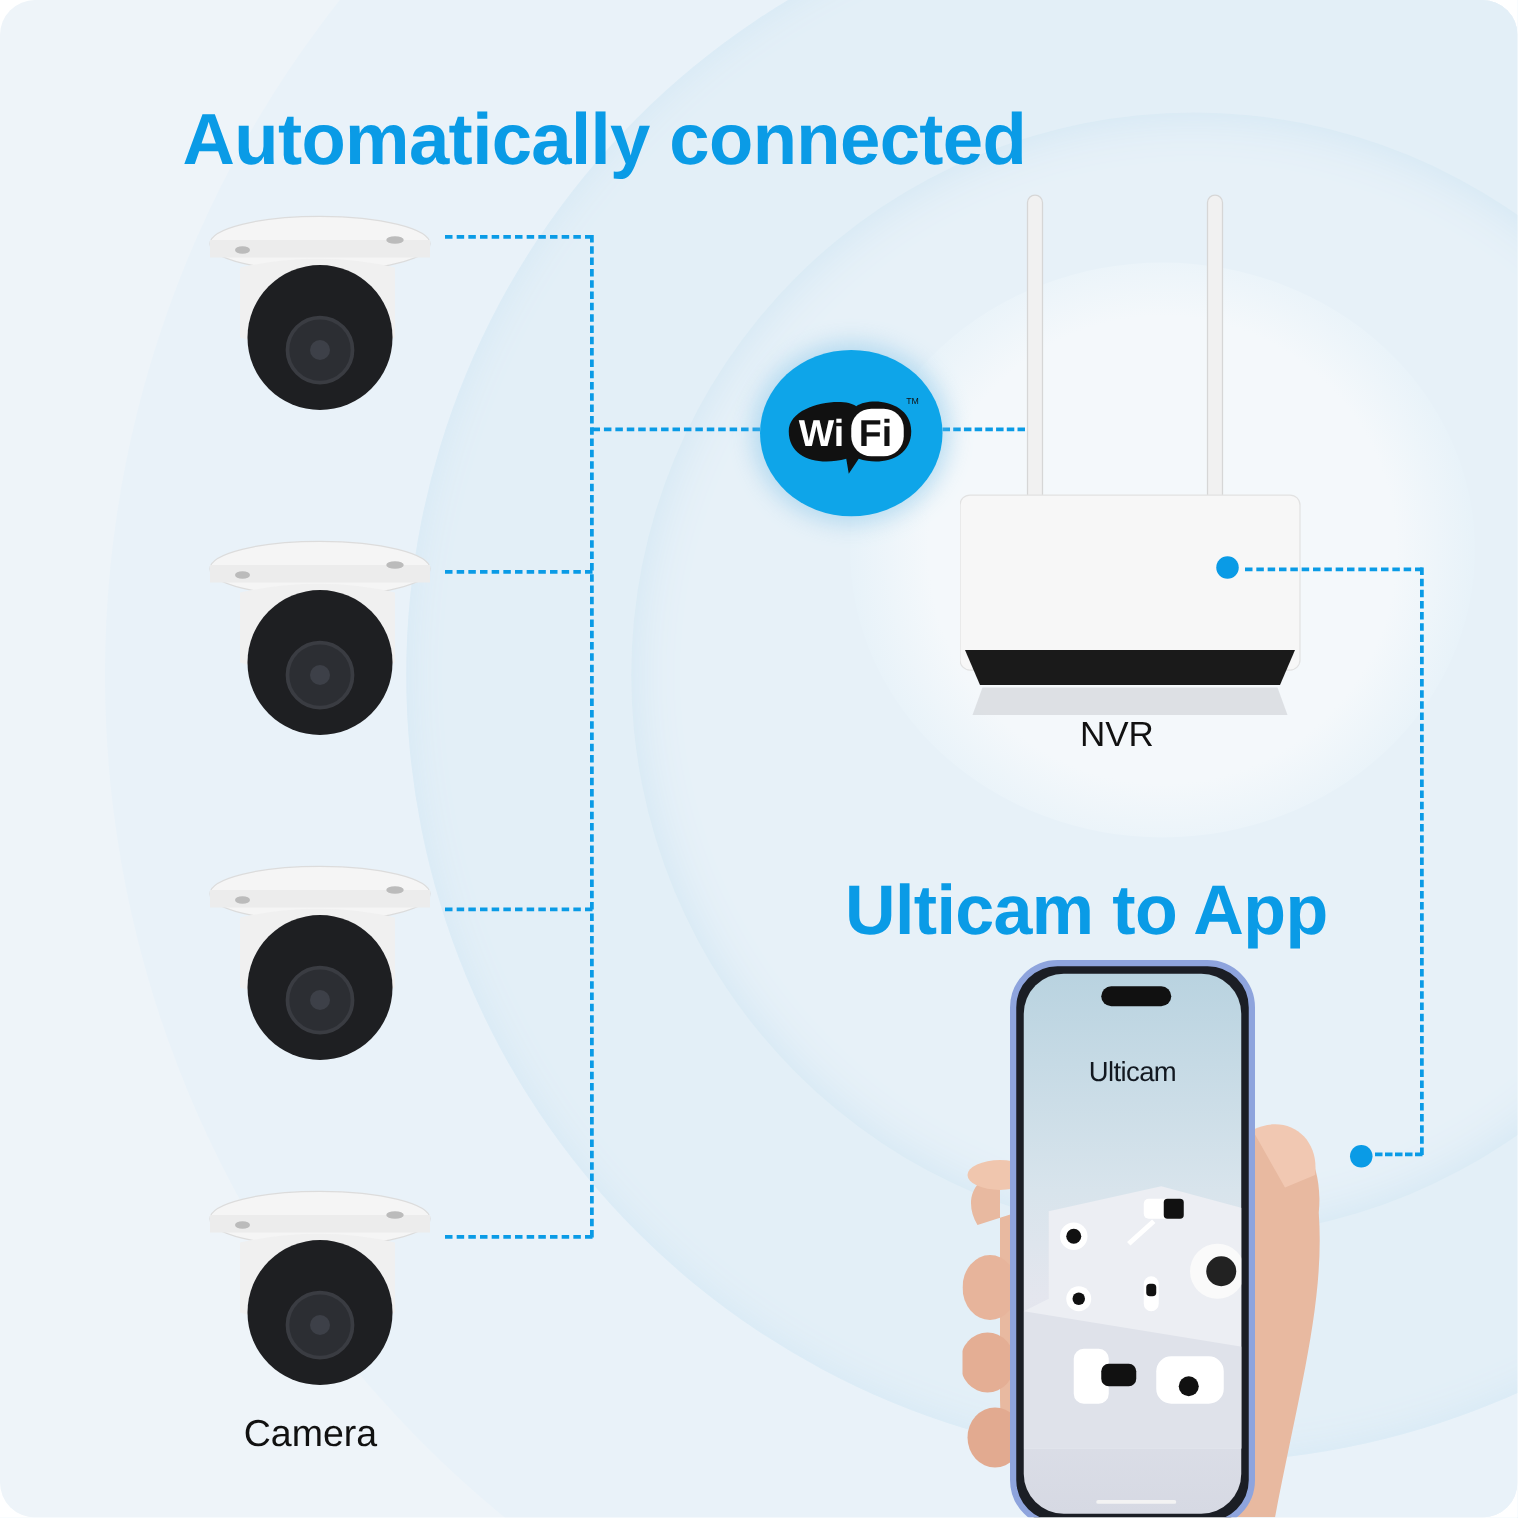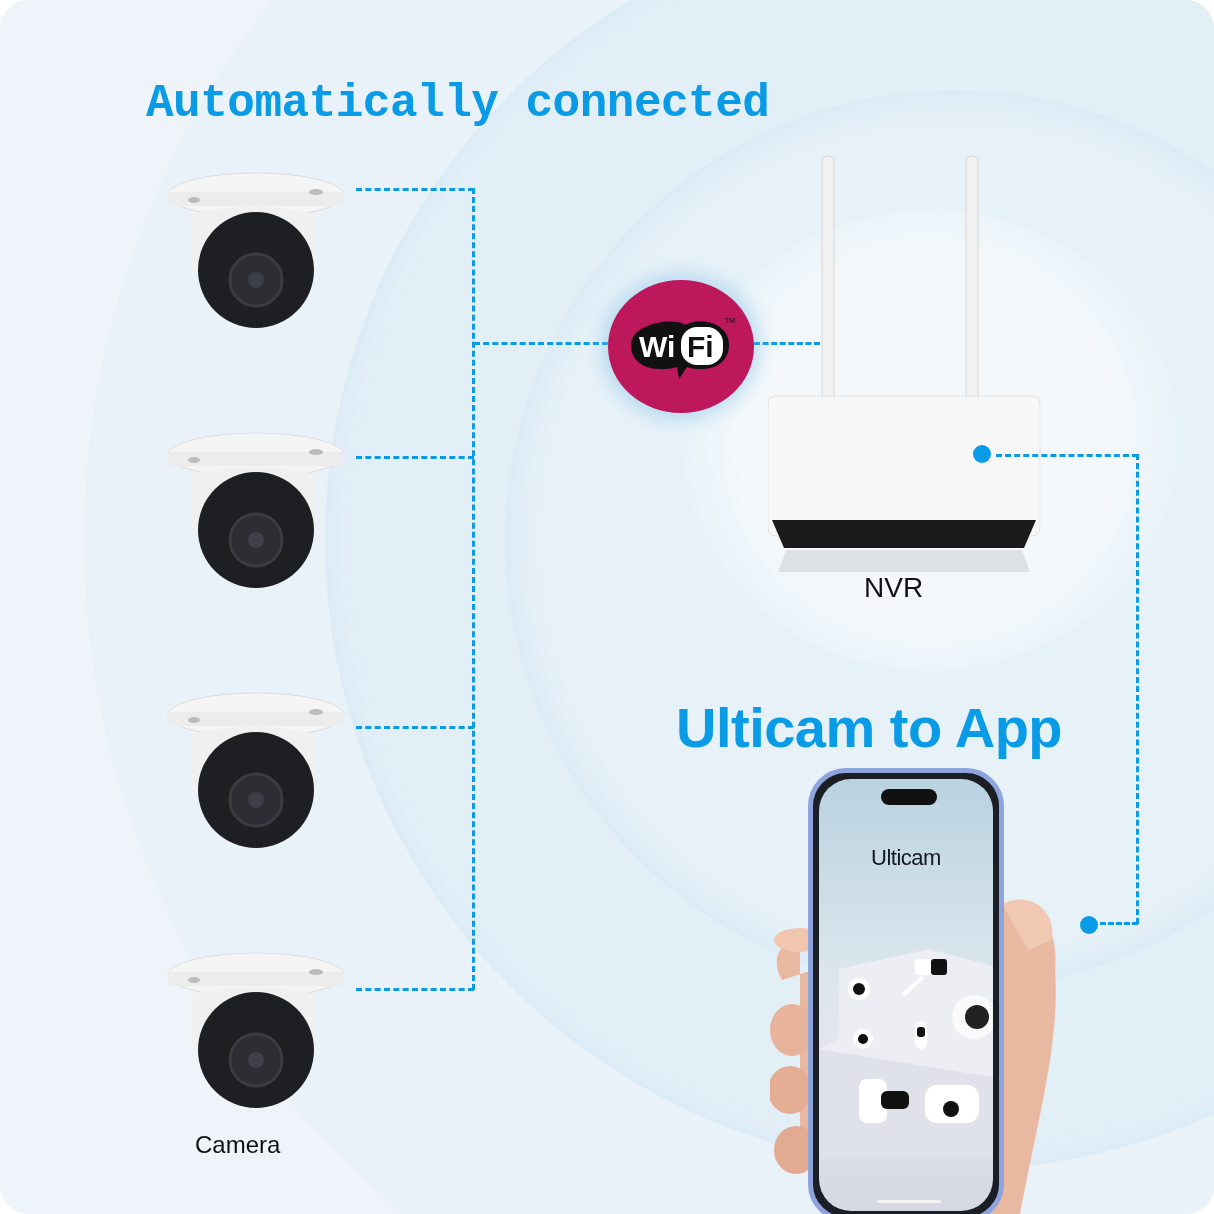--- a/index.html
+++ b/index.html
@@ -6,34 +6,34 @@
   html, body { width: 1214px; height: 1214px; overflow: hidden; background: #ffffff; }
   body { font-family: "Liberation Sans", "DejaVu Sans", sans-serif; }
   .canvas {
     position: relative; width: 1214px; height: 1214px;
     border-radius: 28px; overflow: hidden;
     background: #eef4f9;
   }
   .ring { position: absolute; border-radius: 50%; }
   .title {
     position: absolute; left: 146px; top: 78px;
-    font-size: 46px; font-weight: 700; color: #0a9be6; letter-spacing: -0.5px; font-family: Liberation Mono, monospace;
+    font-size: 58px; font-weight: 700; color: #0a9be6; letter-spacing: -0.5px;
   }
   .title2 {
     position: absolute; left: 676px; top: 695px;
     font-size: 56px; font-weight: 700; color: #0a9be6; letter-spacing: -0.5px;
   }
-  .label { position: absolute; font-size: 24px; color: #111; }
+  .label { position: absolute; font-size: 30px; color: #111; }
   .cam { position: absolute; width: 180px; height: 170px; }
   .dash-h { position: absolute; height: 0; border-top: 3px dashed #0a9be6; }
   .dash-v { position: absolute; width: 0; border-left: 3px dashed #0a9be6; }
   .dot { position: absolute; width: 18px; height: 18px; border-radius: 50%; background: #0a9be6; }
   .wifi-bubble {
     position: absolute; left: 608px; top: 280px; width: 146px; height: 133px;
-    border-radius: 50%; background: #be185d;
+    border-radius: 50%; background: #0ea5e9;
     box-shadow: 0 0 18px 6px rgba(120,190,230,0.45);
     display: flex; align-items: center; justify-content: center;
   }
   .nvr { position: absolute; left: 768px; top: 150px; width: 280px; height: 430px; }
   .phone {
     position: absolute; left: 808px; top: 768px; width: 196px; height: 454px;
     border-radius: 38px; background: #1b1e25; border: 5px solid #8ea4dd;
     overflow: hidden;
   }
   .screen {

